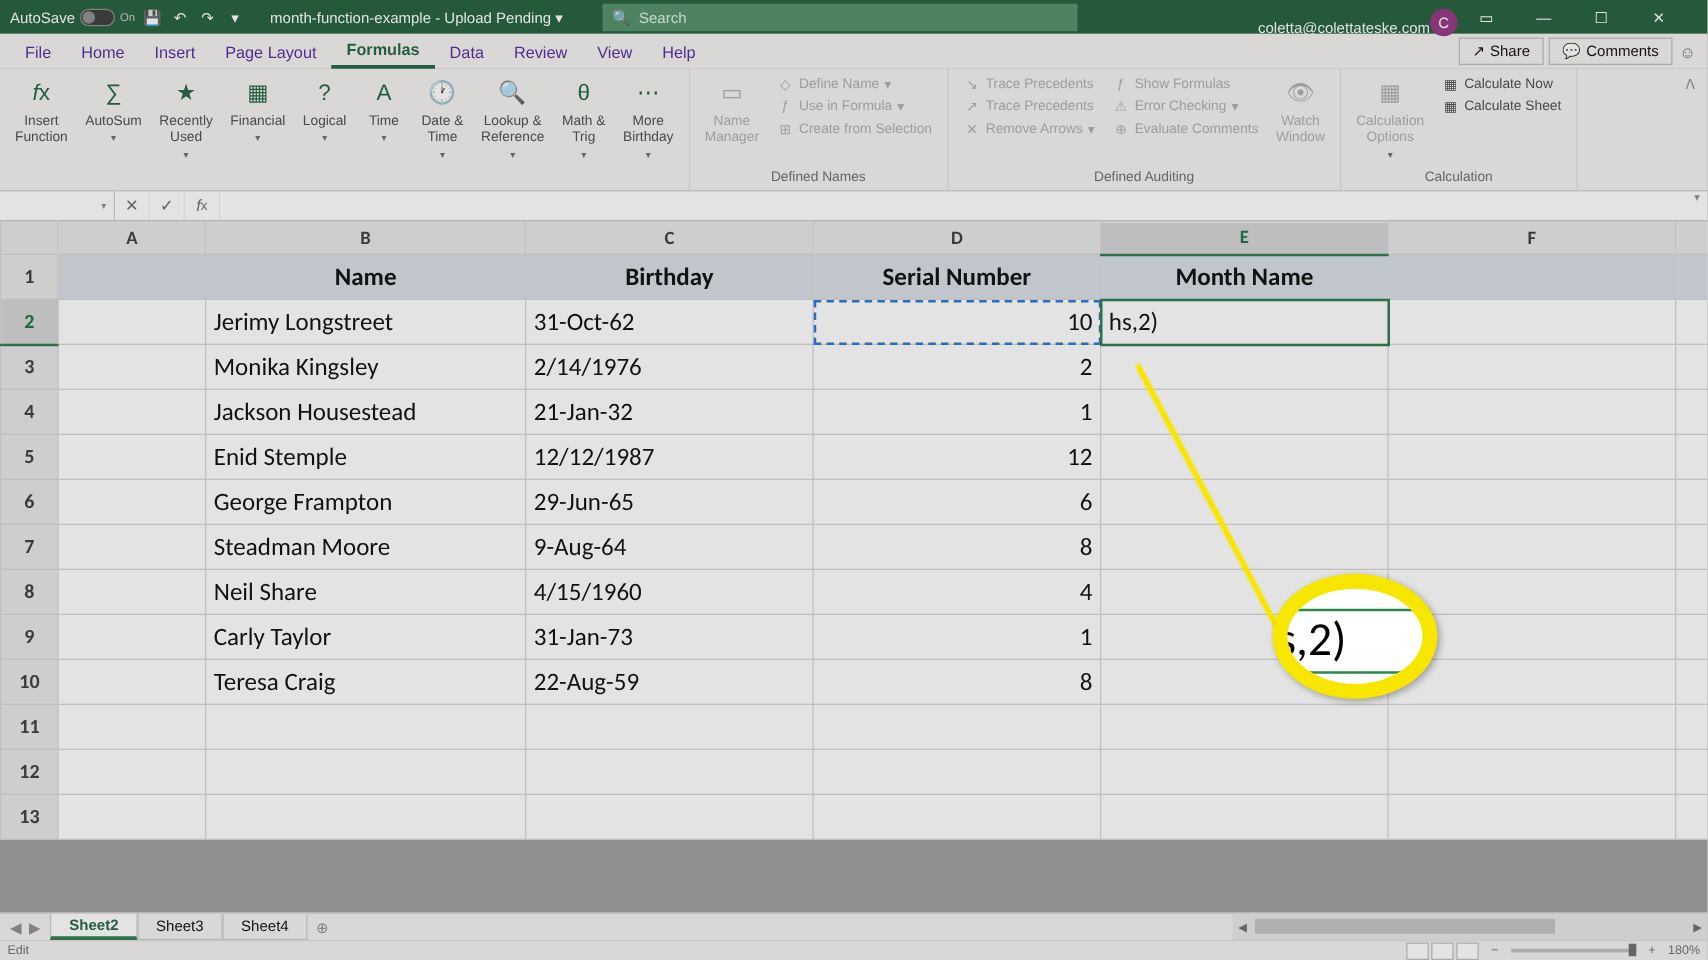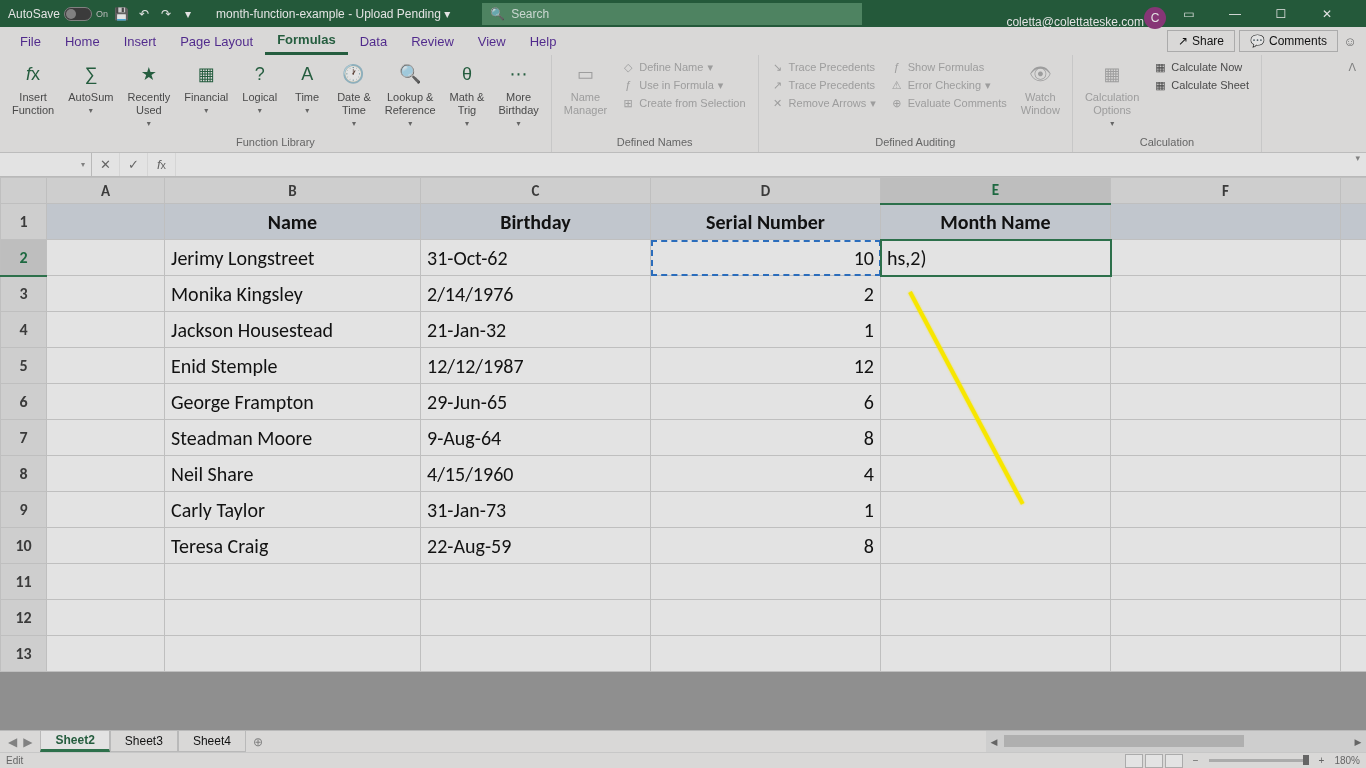--- a/index.html
+++ b/index.html
@@ -205,21 +205,20 @@
 Trig</span>
           <span class="dropdown-caret">▾</span>
         </div>
       <div class="ribbon-btn">
           <div class="ribbon-icon">⋯</div>
           <span style="white-space:pre">More
 Birthday</span>
           <span class="dropdown-caret">▾</span>
         </div>
     </div>
-    <div class="ribbon-group-label">Function Library</div>
   </div>
 
   <div class="ribbon-group">
     <div class="ribbon-group-content">
       <div class="ribbon-btn disabled">
           <div class="ribbon-icon gray">▭</div>
           <span style="white-space:pre">Name
 Manager</span>
         </div>
       <div class="ribbon-mini-list">
@@ -458,20 +457,25 @@
           <td></td>
           <td></td>
           <td></td>
           <td></td>
         </tr>
       </tbody>
     </table>
 
 <div class="callout-line" style="left:910px; top:113px; width:240px; transform:rotate(62deg);"></div>
 
+<div class="magnifier" style="left:1018px; top:282px;">
+  <div class="mag-line" style="top:16px; width:130px;"></div>
+  <div class="mag-line" style="top:66px; width:130px;"></div>
+  <div class="mag-inner">s,2)</div>
+</div>
 </div>
 
 <div class="sheet-tabs">
   <div class="sheet-nav">
       <span>◀</span>
       <span>▶</span>
     </div>
   <div class="sheet-tab active">Sheet2</div>
   <div class="sheet-tab">Sheet3</div>
   <div class="sheet-tab">Sheet4</div>

